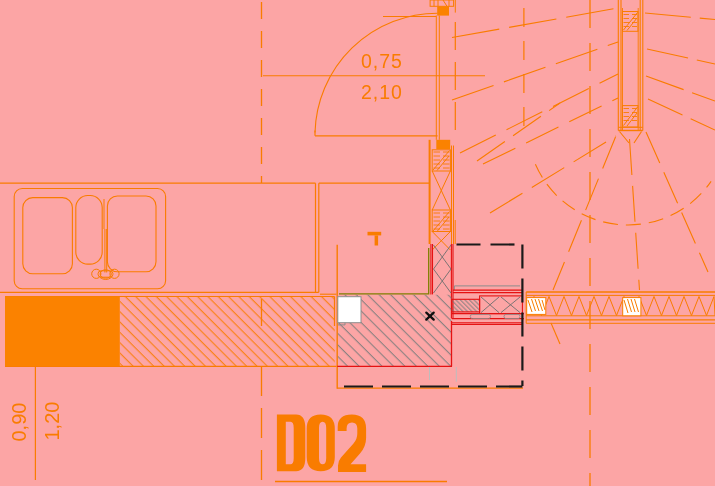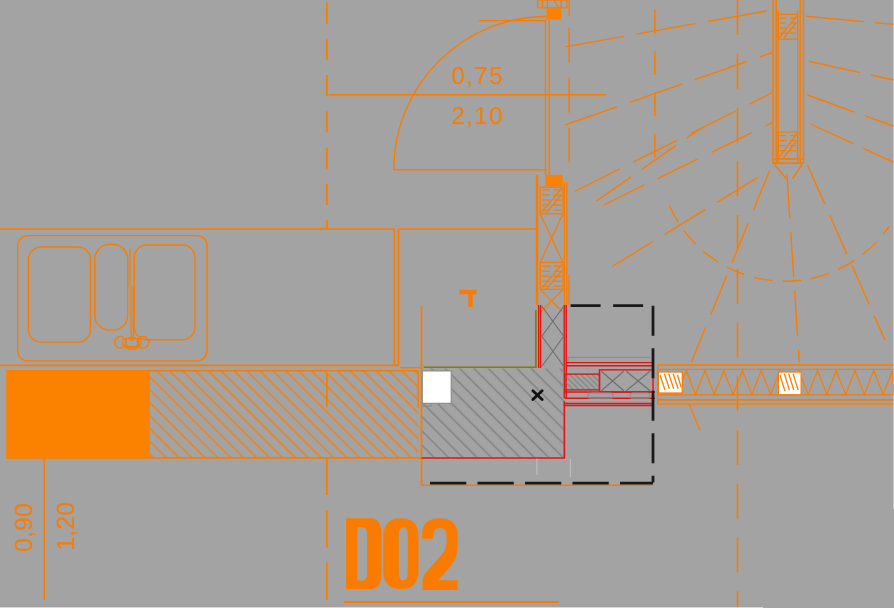--- a/index.html
+++ b/index.html
@@ -1,16 +1,16 @@
 <!DOCTYPE html>
 <html><head>
 <meta charset="utf-8">
 <style>
   html,body{margin:0;padding:0;background:#ffffff;}
-  #page{position:relative;width:715px;height:486px;overflow:hidden;background:#a3a3a3;
+  #page{position:relative;width:715px;height:486px;overflow:hidden;background:#fca5a5;
         font-family:"Liberation Sans", sans-serif;}
   svg{position:absolute;left:0;top:0;}
   text{font-family:"Liberation Sans", sans-serif;}
 </style>
 </head>
 <body>
 <div id="page">
 <svg width="715" height="486" viewBox="0 0 715 486">
 <defs>
   <pattern id="hOr" width="7.3" height="7.3" patternUnits="userSpaceOnUse" patternTransform="rotate(-45)">

